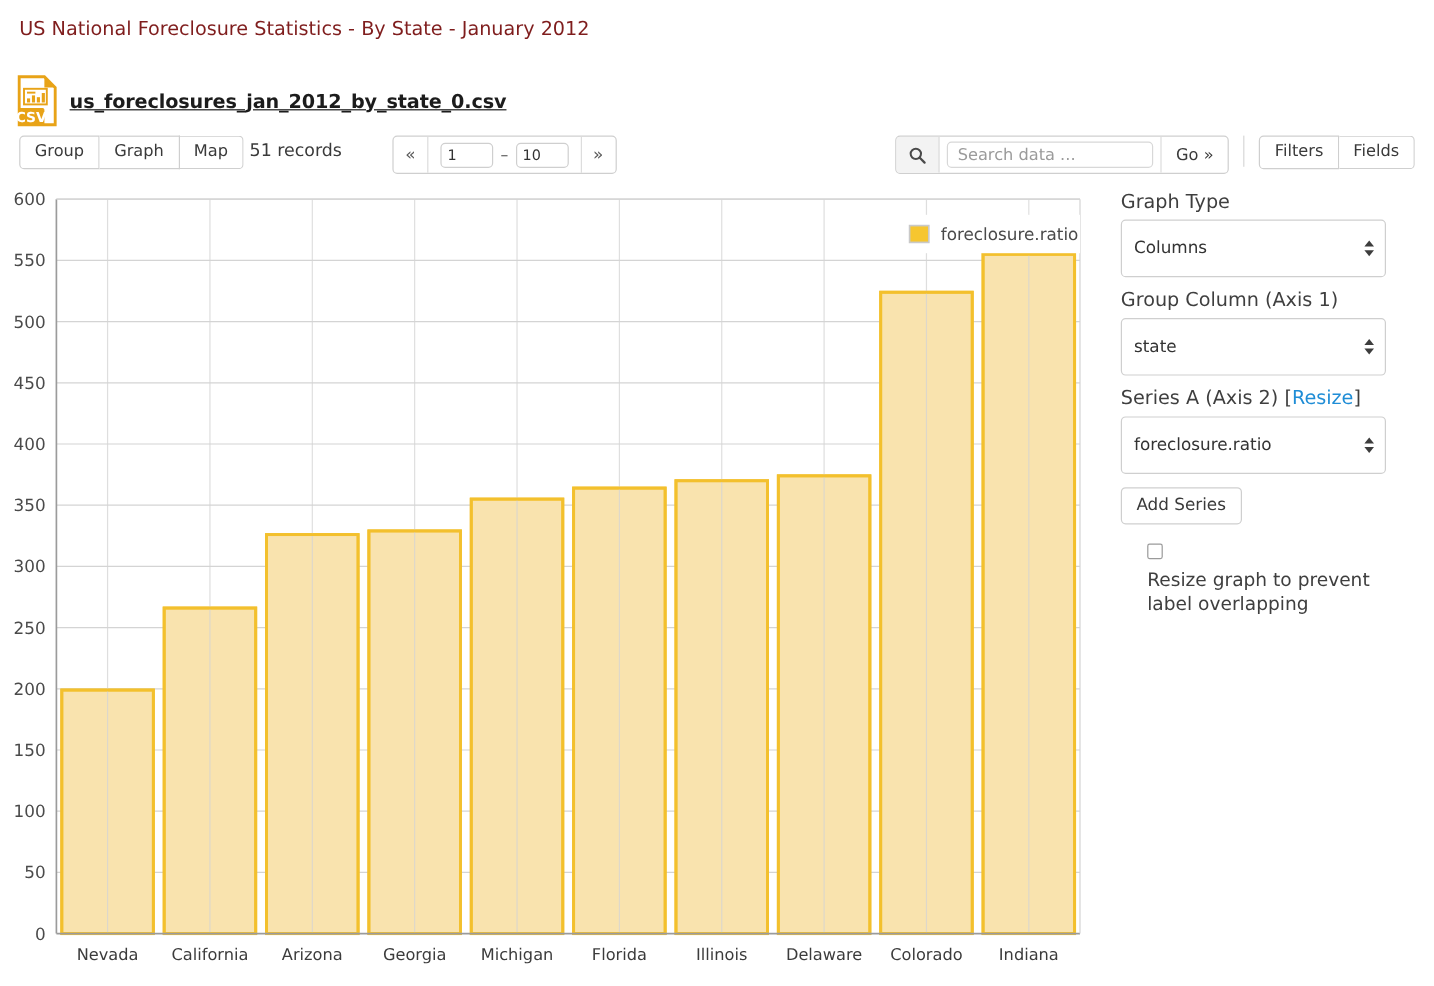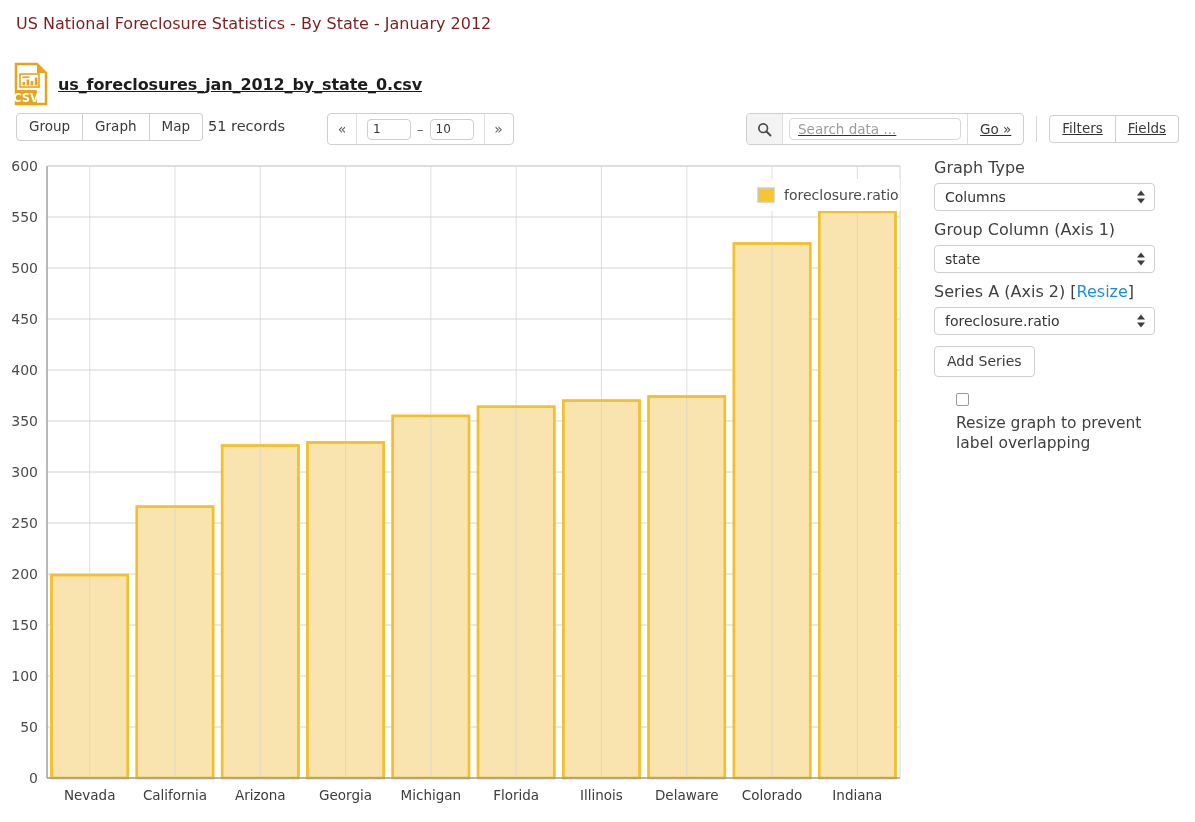--- a/index.html
+++ b/index.html
@@ -73,21 +73,21 @@
     border: 1px solid #cfcfcf; border-radius: 4px;
     font-size: 12px; color: #333; padding: 1px 5px;
     font-family: "DejaVu Sans", "Liberation Sans", sans-serif;
     background: #fff;
   }
   .pg-dash { font-size: 13px; color: #555; }
 
   
   .search-cluster {
     position: absolute; right: 0; top: 0;
-    display: flex; align-items: center; text-decoration: underline;
+    display: flex; align-items: flex-start;
   }
   .search-box {
     display: flex; align-items: center;
     border: 1px solid #cfcfcf; border-radius: 4px;
     height: 32px; overflow: hidden; background: #fff;
   }
   .search-icon-btn {
     width: 36px; height: 30px; display:flex; align-items:center; justify-content:center;
     background: #f3f3f3; border: none; border-right: 1px solid #dddddd; cursor: pointer;
   }
@@ -112,21 +112,21 @@
   .chart-svg { display: block; }
 
   
   .side { position: absolute; left: 934px; top: 158px; width: 240px; }
   .side-label {
     font-size: 16px; color: #3f3f3f; margin: 0 0 5px 0; line-height: 1.25;
   }
   .side-label + .side-select { margin-bottom: 9px; }
   .remove-link { color: #1f8dd6; text-decoration: none; cursor: pointer; }
   .side-select {
-    position: relative; width: 221px; height: 28px;
+    position: relative; width: 221px; height: 48px;
     border: 1px solid #cfcfcf; border-radius: 4px; background: #ffffff;
     display: flex; align-items: center;
     font-size: 14px; color: #333;
     padding: 0 26px 0 10px;
     cursor: pointer;
   }
   .side-select .sel-text { overflow: hidden; white-space: nowrap; text-overflow: ellipsis; }
   .spinner {
     position: absolute; right: 9px; top: 50%; transform: translateY(-50%);
     display: flex; flex-direction: column; gap: 3px; align-items: center;

